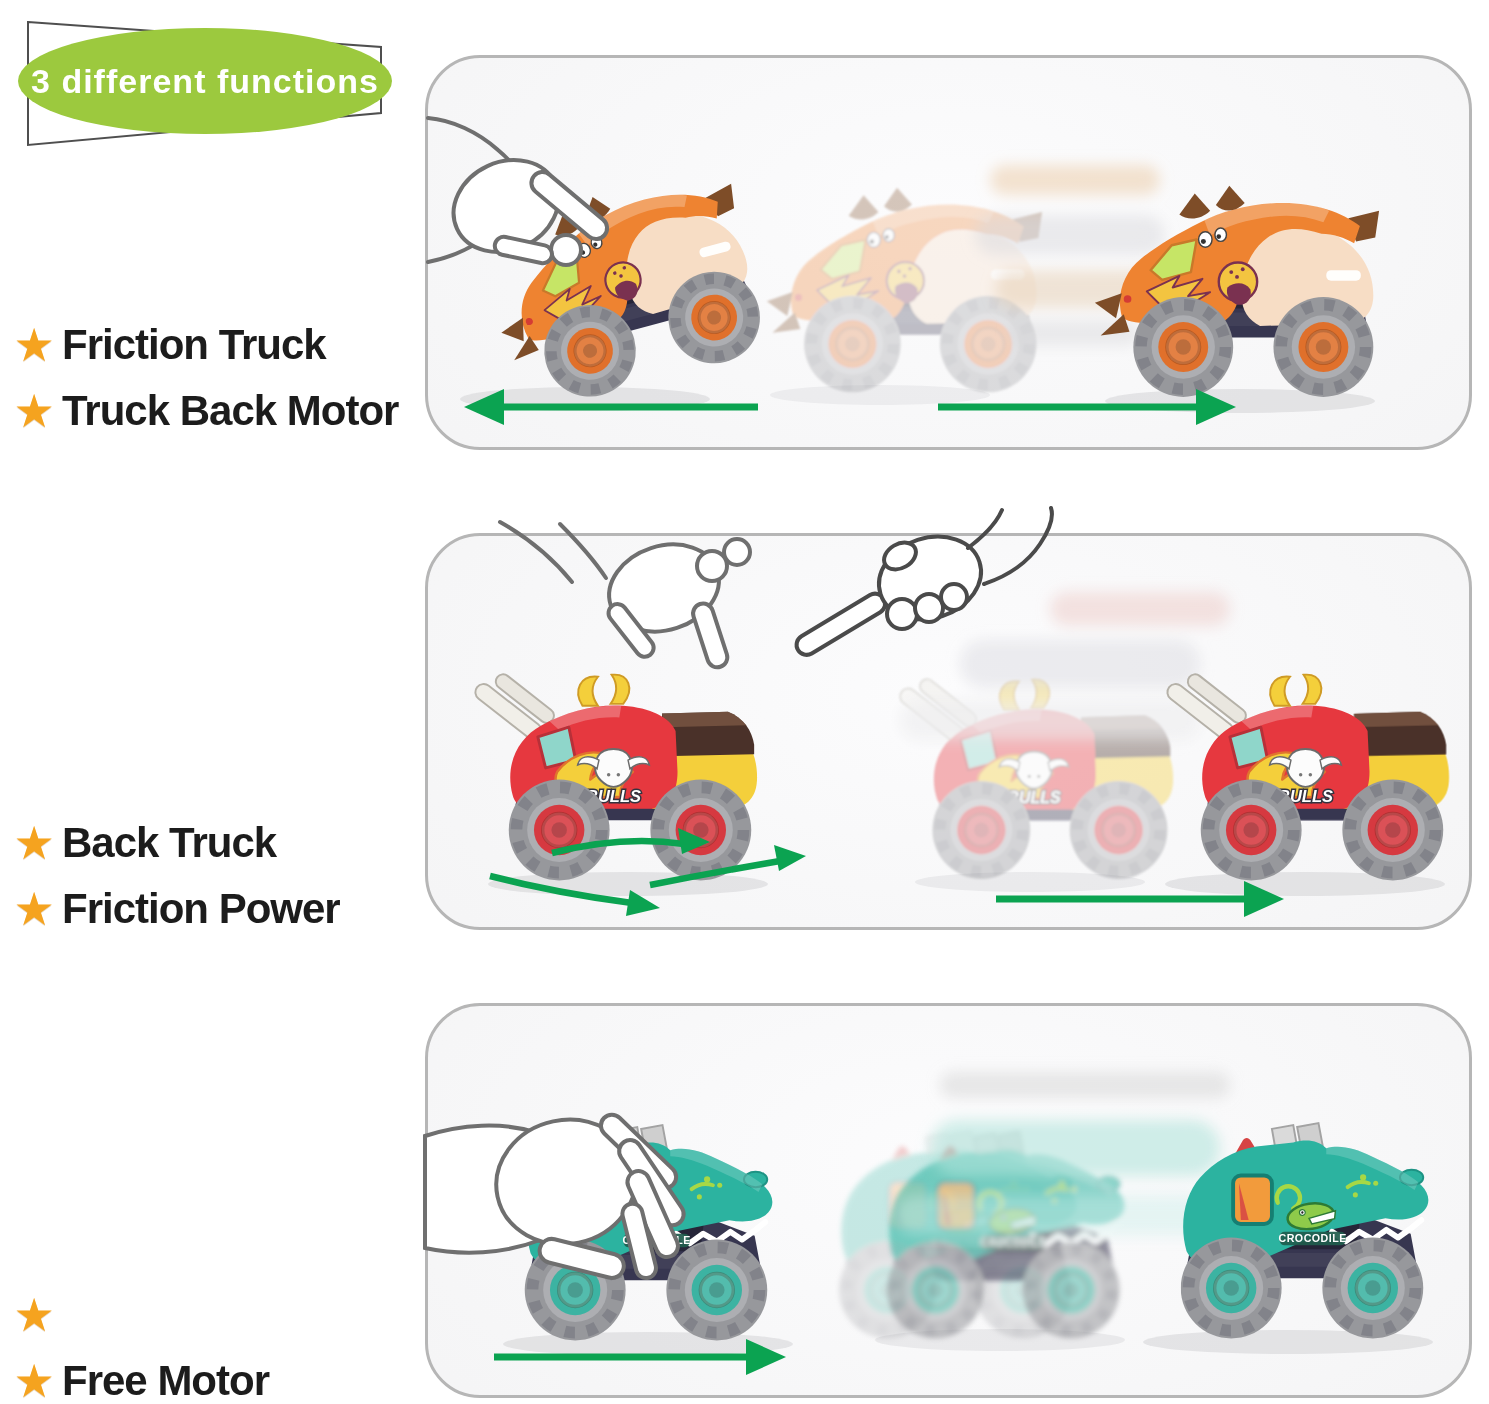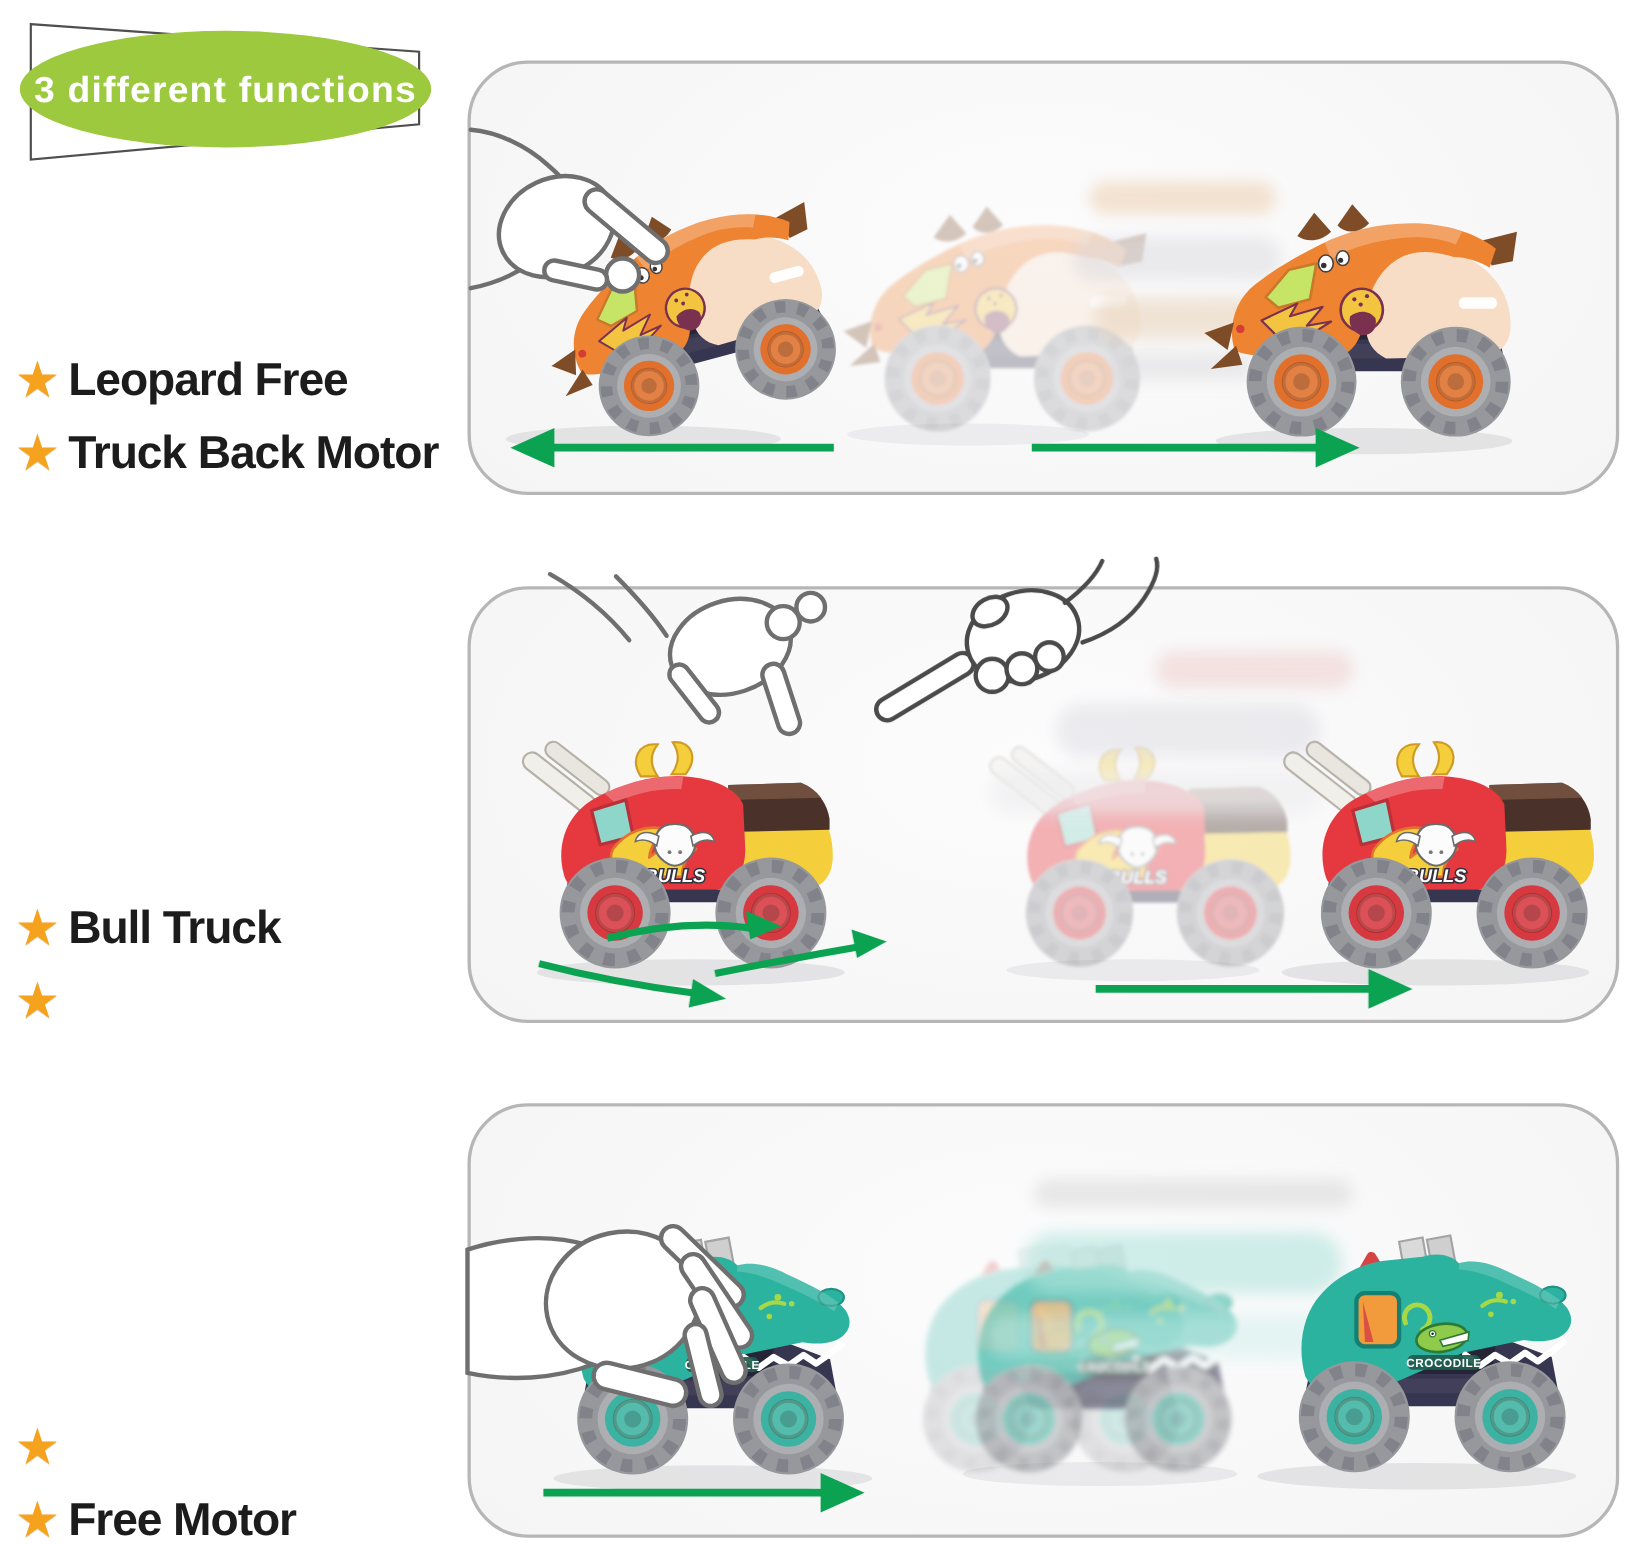--- a/index.html
+++ b/index.html
@@ -45,35 +45,36 @@
     <svg width="420" height="170" viewBox="0 0 420 170">
       <polygon points="28,22 381,47 381,113 28,145" fill="#ffffff" stroke="#4f4f4f" stroke-width="2"></polygon>
       <ellipse cx="205" cy="81" rx="187" ry="53" style="fill:var(--badge-green,#9cc93e)"></ellipse>
       <text class="badge-text" x="205" y="93" text-anchor="middle" textLength="348" lengthAdjust="spacingAndGlyphs">3 different functions</text>
     </svg>
   </div>
 
   <div class="feature" style="top:312px">
     <div class="feature-line">
       <span class="star">★</span>
-      <span class="feature-label">Leopard Free</span>
+      <span class="feature-label">Friction Truck</span>
     </div>
     <div class="feature-line">
       <span class="star">★</span>
       <span class="feature-label">Truck Back Motor</span>
     </div>
   </div>
 
   <div class="feature" style="top:810px">
     <div class="feature-line">
       <span class="star">★</span>
-      <span class="feature-label">Bull Truck</span>
-    </div>
-    <div class="feature-line">
-      <span class="star">★</span>
+      <span class="feature-label">Back Truck</span>
+    </div>
+    <div class="feature-line">
+      <span class="star">★</span>
+      <span class="feature-label">Friction Power</span>
     </div>
   </div>
 
   <div class="feature" style="top:1282px">
     <div class="feature-line">
       <span class="star">★</span>
     </div>
     <div class="feature-line">
       <span class="star">★</span>
       <span class="feature-label">Free Motor</span>

